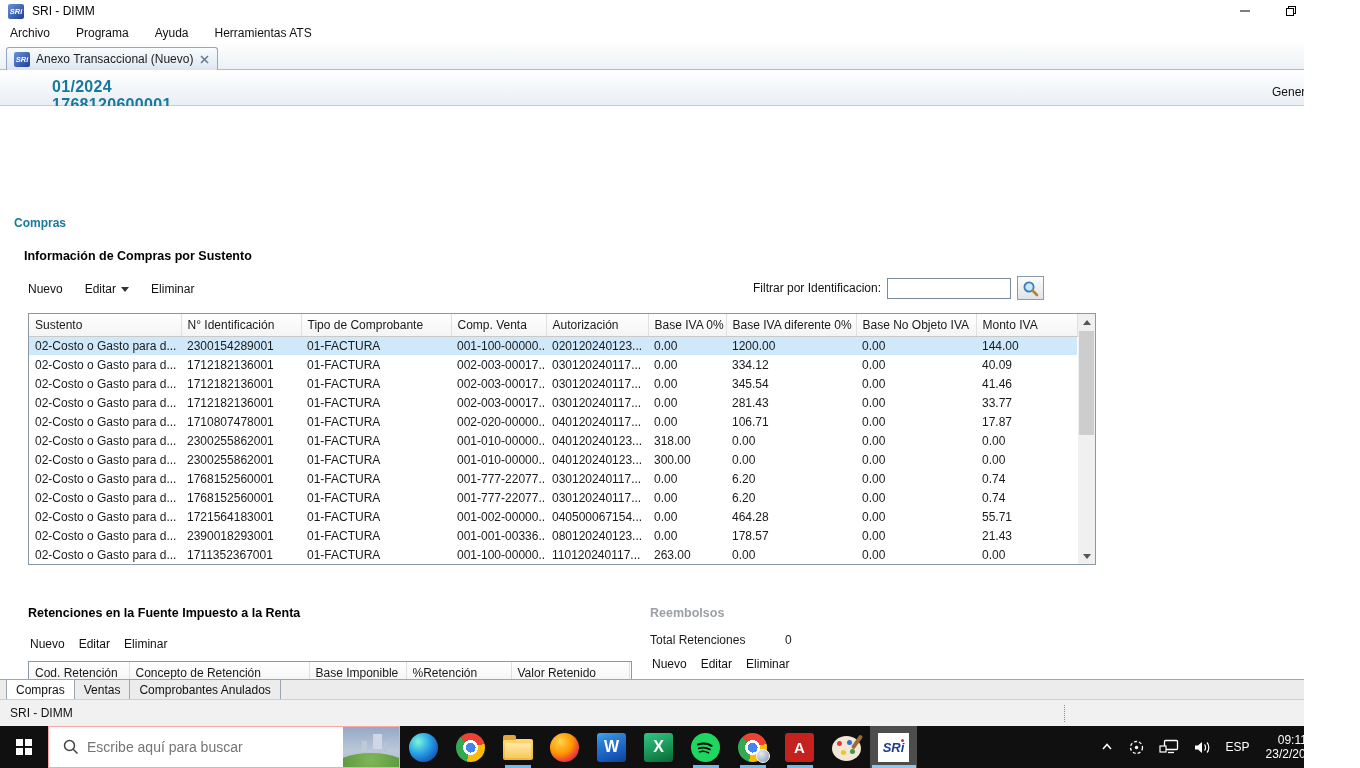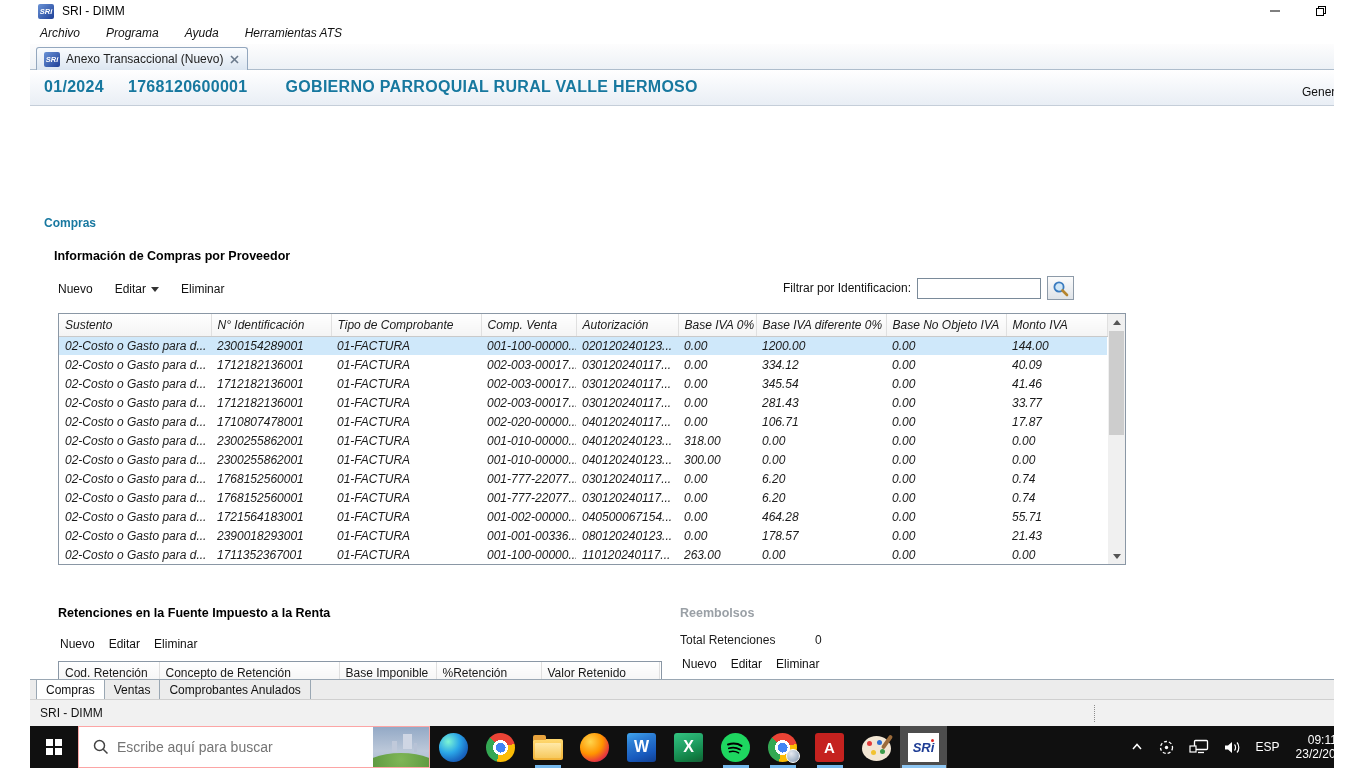--- a/index.html
+++ b/index.html
@@ -1,44 +1,44 @@
 <!DOCTYPE html>
 <html><head>
 <meta charset="utf-8">
 <style>
   * { box-sizing: border-box; margin: 0; padding: 0; }
   html,body { width:1360px; height:768px; overflow:hidden; }
   body { font-family:"Liberation Sans", sans-serif; font-size:12px; color:#1a1a1a; background:#fff; }
-  .page { position:relative; width:1304px; height:768px; background:#fff; overflow:hidden;margin-left:30px; }
+  .page { position:relative; width:1304px; height:768px; background:#fff; overflow:hidden; }
 
   
   .titlebar { position:absolute; left:0; top:0; width:1360px; height:22px; background:#fff; display:flex; align-items:center; }
   .sri-logo { width:16px; height:15px; border-radius:2px; background:linear-gradient(135deg,#6a93d6,#1e3f97); color:#fff;
               font-style:italic; font-weight:bold; font-size:7.5px; display:flex; align-items:center; justify-content:center; }
   .titlebar .sri-logo { margin-left:8px; }
   .titlebar-text { margin-left:8px; font-size:12px; color:#000; }
   .wincontrols { position:absolute; right:0; top:0; height:22px; display:flex; }
   .winbtn { width:46px; height:22px; display:flex; align-items:center; justify-content:center; }
 
   
-  .menubar { position:absolute; left:0; top:22px; width:1360px; height:22px; background:#fff; display:flex; align-items:center; gap:26px; padding-left:10px;font-style:italic; }
+  .menubar { position:absolute; left:0; top:22px; width:1360px; height:22px; background:#fff; display:flex; align-items:center; gap:26px; padding-left:10px; }
   .menu-item { font-size:12px; color:#111; }
 
   
   .tabstrip { position:absolute; left:0; top:44px; width:1360px; height:26px; background:linear-gradient(#fdfdfd,#edf1f6); border-bottom:1px solid #aebdcc; }
   .editor-tab { position:absolute; left:6px; top:3px; height:23px; padding:0 7px; display:flex; align-items:center; gap:6px;
                 background:linear-gradient(180deg,#fafcfe,#dce6f1); border:1px solid #93a7be; border-bottom:none; border-radius:3px 3px 0 0; }
   .editor-tab-label { font-size:12px; color:#222; }
   .view-btns { position:absolute; right:8px; top:4px; display:flex; gap:8px; }
   .vb-min { width:11px; height:9px; border-bottom:3px solid #68788c; }
   .vb-max { width:11px; height:9px; border:1px solid #68788c; border-top:2px solid #68788c; }
 
   
   .appheader { position:absolute; left:0; top:70px; width:1360px; height:36px; background:linear-gradient(#ffffff,#e9eef5); border-bottom:1px solid #c5ced9; }
-  .hdr-left { position:absolute; left:14px; top:8px; display:flex; align-items:baseline; font-weight:bold; font-size:16px; color:#17789f; letter-spacing:.3px; }
+  .hdr-left { position:absolute; left:14px; top:8px; display:flex; align-items:baseline; font-weight:bold; font-size:16px; color:#17789f; letter-spacing:.3px;flex-direction:column; }
   .hdr-ruc { margin-left:24px; } .hdr-entity { margin-left:38px; }
   .generar { position:absolute; right:16px; top:15px; font-size:12px; color:#111; cursor:default; }
 
   
   .content { position:absolute; left:0; top:106px; width:1360px; height:593px; background:#fff; }
   .sec-link { position:absolute; left:14px; top:110px; font-weight:bold; font-size:12px; color:#1878a0; }
   .info-title { position:absolute; left:24px; top:143px; font-weight:bold; font-size:12.5px; color:#000; }
 
   .minitoolbar { display:flex; align-items:center; gap:22px; font-size:12px; color:#111; }
   .tb1 { position:absolute; left:28px; top:176px; }
@@ -55,21 +55,21 @@
   
   .tablebox { position:absolute; background:#fff; border:1px solid #8a97a5; }
   .tb-compras { left:28px; top:207px; width:1068px; height:252px; overflow:hidden; }
   .tb-ret     { left:28px; top:555px; width:604px;  height:120px; overflow:hidden; }
   .tb-reemb   { left:650px; top:575px; width:461px; height:100px; overflow:hidden; }
 
   table { border-collapse:collapse; table-layout:fixed; font-size:12px; }
   th { font-weight:normal; text-align:left; height:22px; padding:0 6px; background:linear-gradient(#ffffff,#f4f4f4);
        border-right:1px solid #e0e0e0; border-bottom:1px solid #c9c9c9; white-space:nowrap; overflow:hidden; }
   td { height:19px; padding:0 6px; white-space:nowrap; overflow:hidden; }
-  .tb-compras table { width:1048px;font-style:italic; }
+  .tb-compras table { width:1048px; }
   .tb-compras tbody tr.selected td { background:#cfe8fa; }
   .tb-ret table { width:600px; }
   .tb-ret td { border-right:1px solid #e3e3e3; border-bottom:1px solid #e3e3e3; }
   .tb-reemb table { width:459px; }
   .tb-reemb tbody { background:#efefef; }
   .tb-reemb td { border-right:1px solid #dcdcdc; border-bottom:1px solid #e6e6e6; background:#efefef; }
 
   
   .vscroll { position:absolute; width:17px; background:#f0f0f0; }
   .vs-inner { right:0; top:0; bottom:0; }
@@ -199,21 +199,21 @@
     <div class="hdr-left">
       <span>01/2024</span>
       <span class="hdr-ruc">1768120600001</span>
       <span class="hdr-entity">GOBIERNO PARROQUIAL RURAL VALLE HERMOSO</span>
     </div>
     <span class="generar">Generar XML</span>
   </div>
 
   <div class="content">
     <span class="sec-link">Compras</span>
-    <span class="info-title">Información de Compras por Proveedor</span>
+    <span class="info-title">Información de Compras por Sustento</span>
 
     <div class="minitoolbar tb1">
       <span class="tbtn">Nuevo</span>
       <span class="tbtn">
         <span>Editar</span>
         <span class="dd-arrow"></span>
       </span>
       <span class="tbtn">Eliminar</span>
     </div>
 

